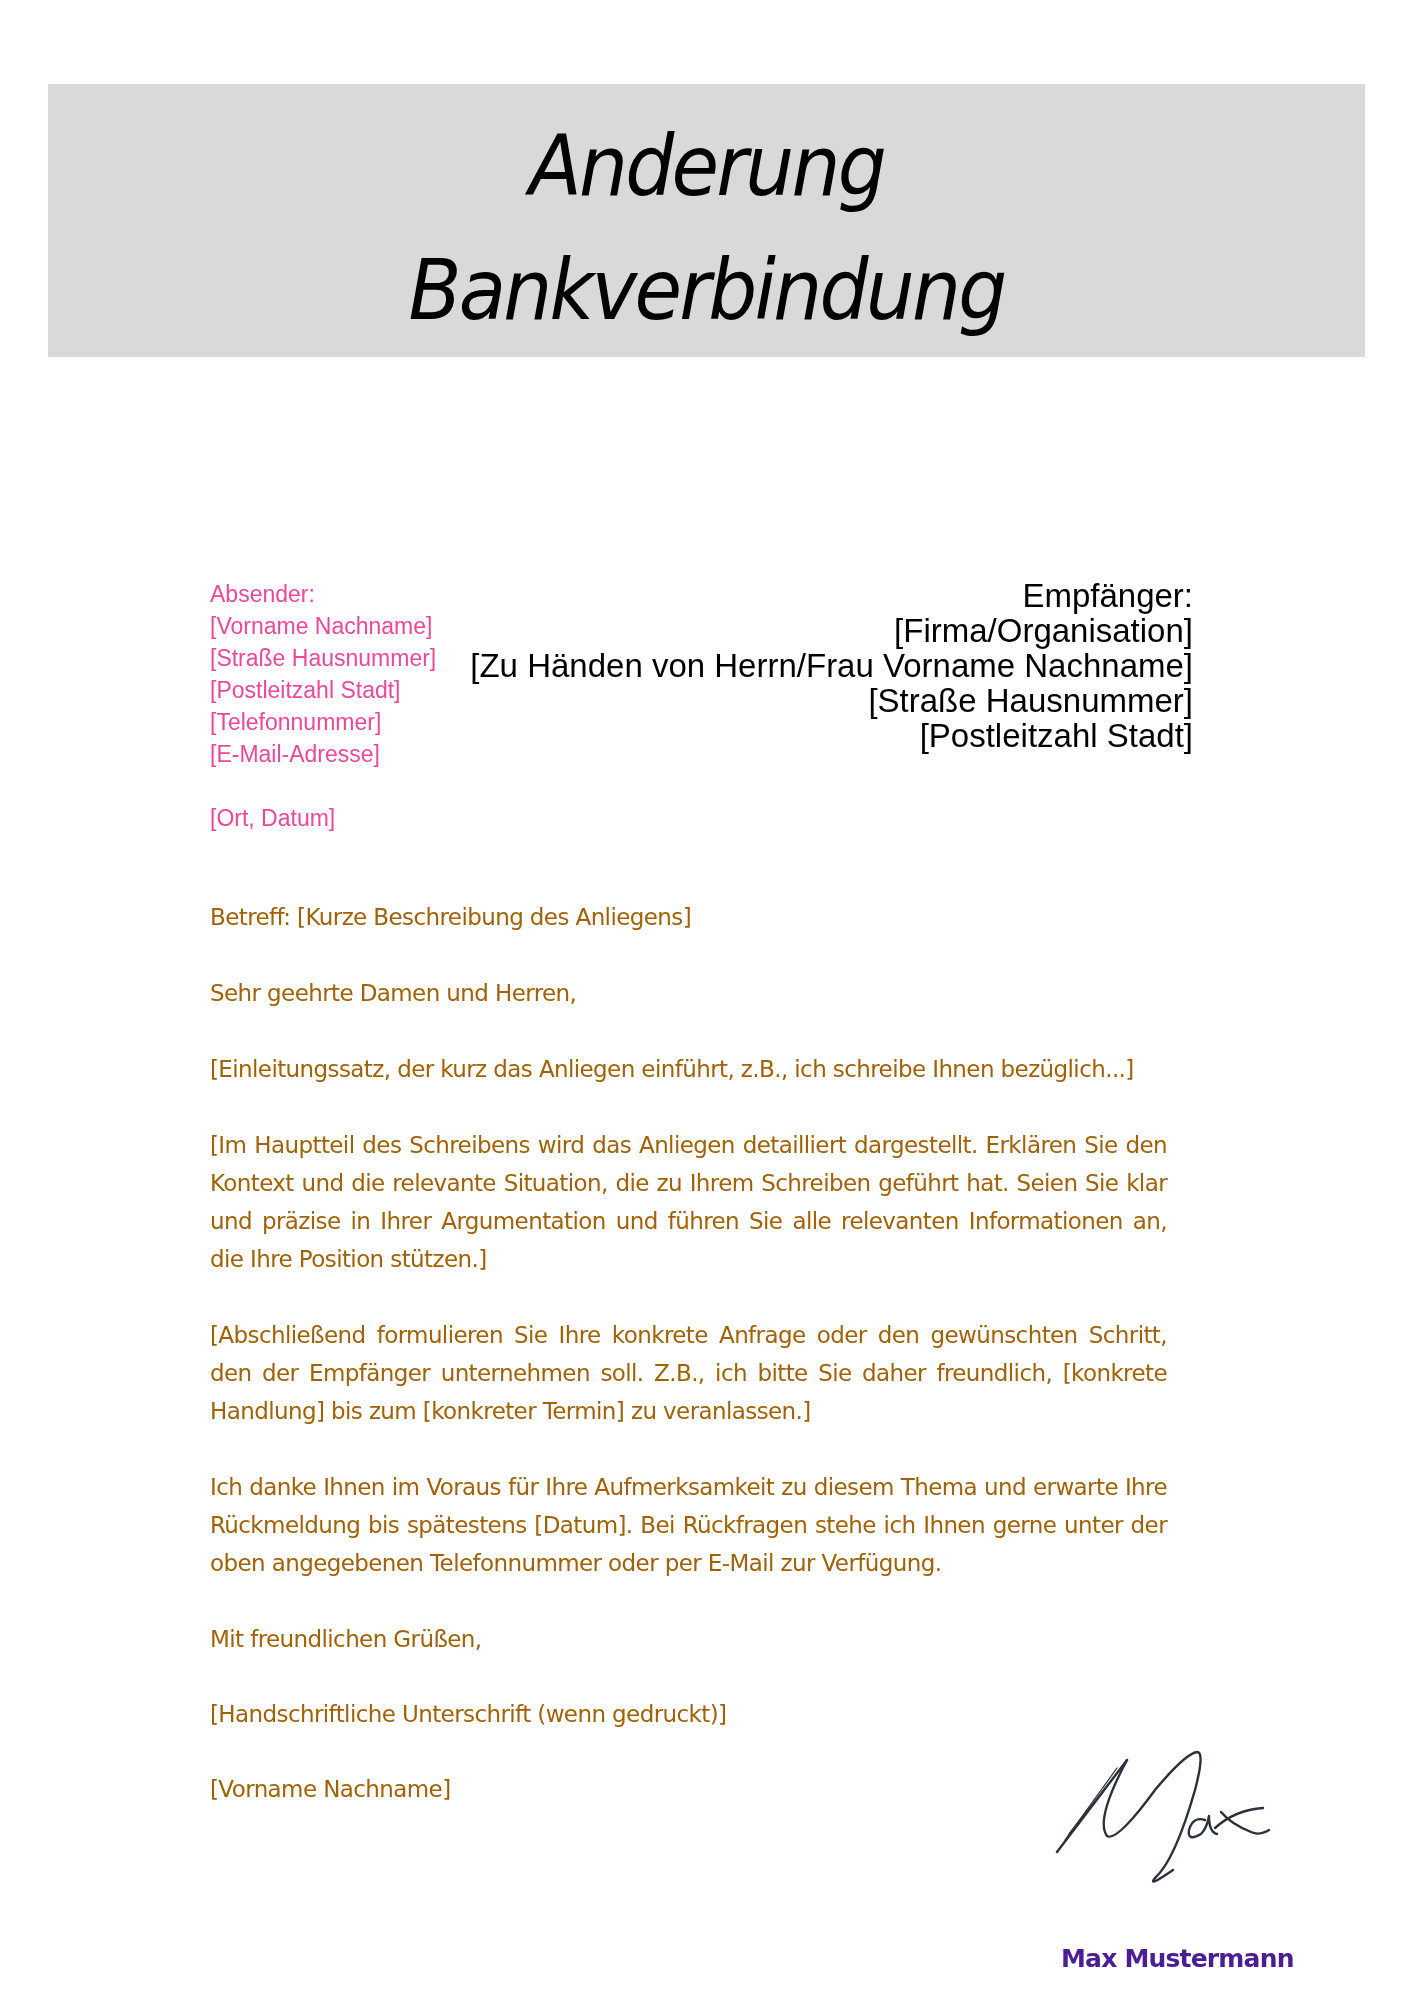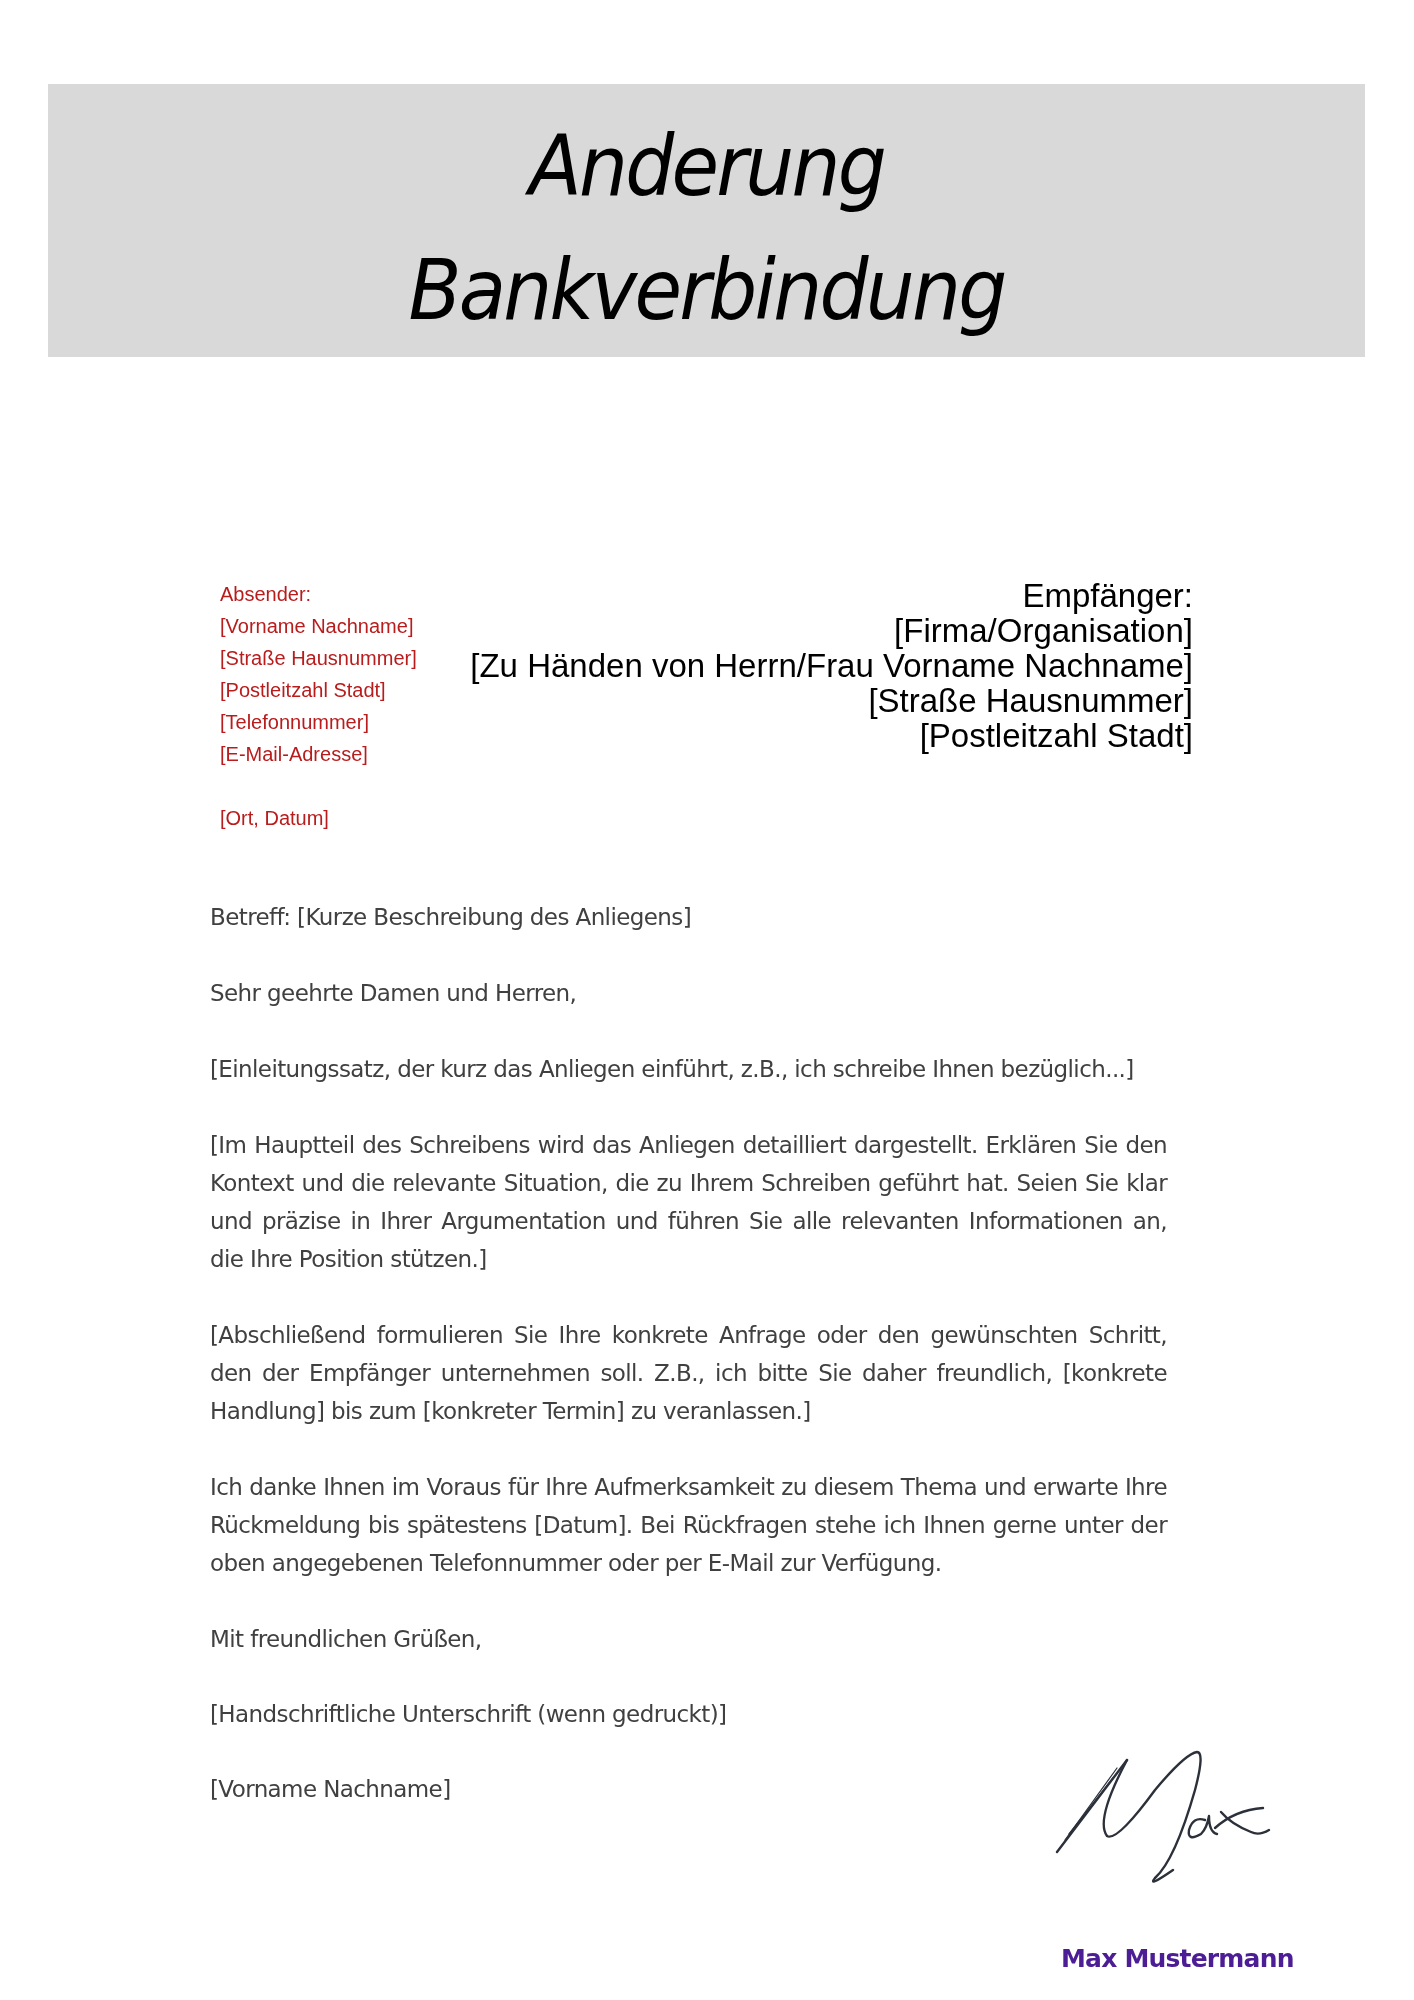--- a/index.html
+++ b/index.html
@@ -36,26 +36,26 @@
       letter-spacing: -3px;
       line-height: 1;
       transform: scaleX(0.92);
       transform-origin: center;
     }
     .title-line-1 { top: 40px; }
     .title-line-2 { top: 164px; }
 
     .sender {
       position: absolute;
-      left: 220px;
+      left: 210px;
       top: 578px;
       font-family: "Liberation Sans", sans-serif;
-      font-size: 20px;
+      font-size: 23px;
       line-height: 32px;
-      color: #b91c1c;
+      color: #ec4899;
     }
     .sender .gap { height: 32px; }
 
     .recipient {
       position: absolute;
       right: 221px; 
       top: 578px;
       text-align: right;
       font-family: "Liberation Sans", sans-serif;
       font-size: 33px;
@@ -64,21 +64,21 @@
     }
 
     .body-text {
       position: absolute;
       left: 210px;
       top: 898px;
       width: 957px;
       font-family: "DejaVu Sans", sans-serif;
       font-size: 23px;
       line-height: 38px;
-      color: #404040;
+      color: #a16207;
       letter-spacing: -0.6px;
     }
     .body-text p {
       margin: 0 0 38px 0;
       text-align: justify;
     }
     .body-text p.left { text-align: left; }
     .body-text p.closing { margin-bottom: 37px; }
 
     .signature {

